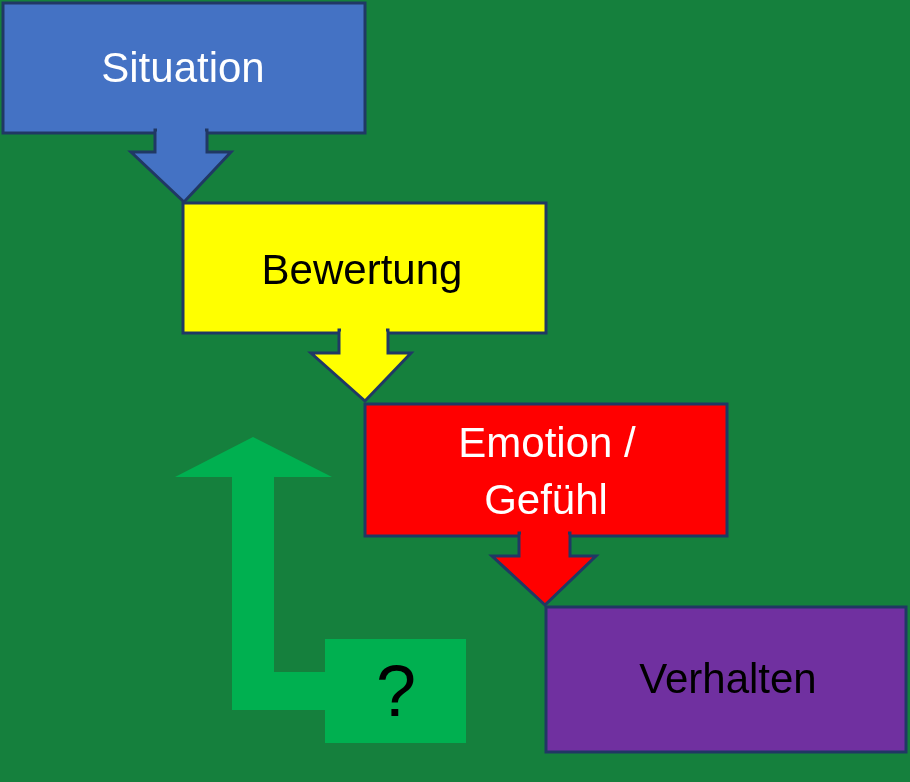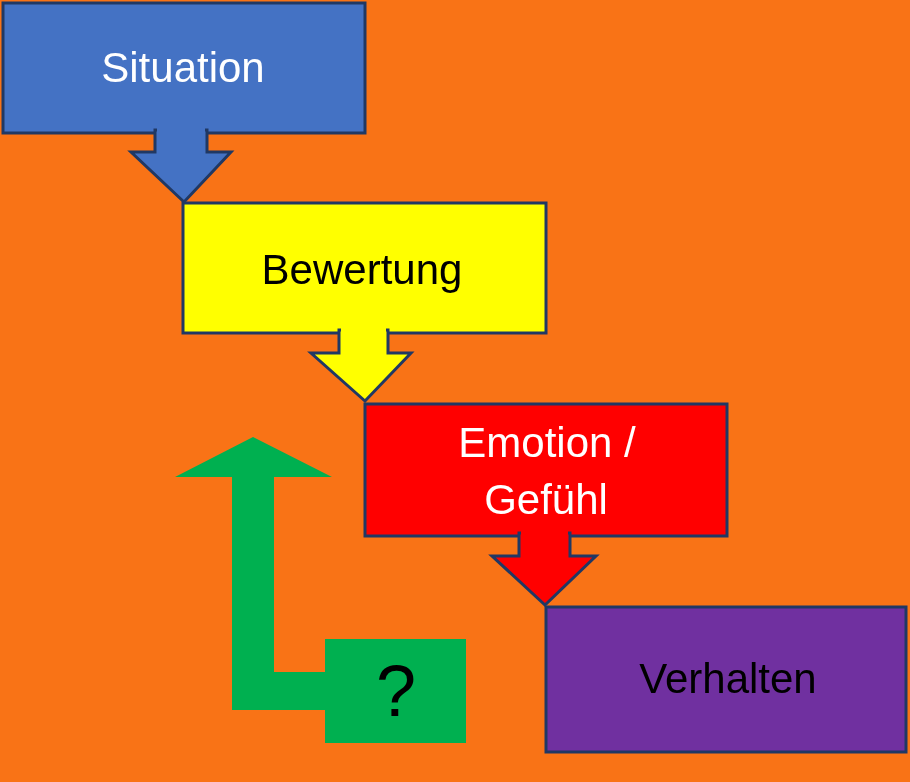--- a/index.html
+++ b/index.html
@@ -4,21 +4,21 @@
 <style>
   html, body {
     margin: 0;
     padding: 0;
     background: #000000;
   }
   .stage {
     width: 910px;
     height: 782px;
     position: relative;
-    background: #f97316;
+    background: #15803d;
     overflow: hidden;
   }
   svg text {
     font-family: "Liberation Sans", sans-serif;
   }
   .label {
     font-size: 42px;
   }
   .label-big {
     font-size: 72px;

